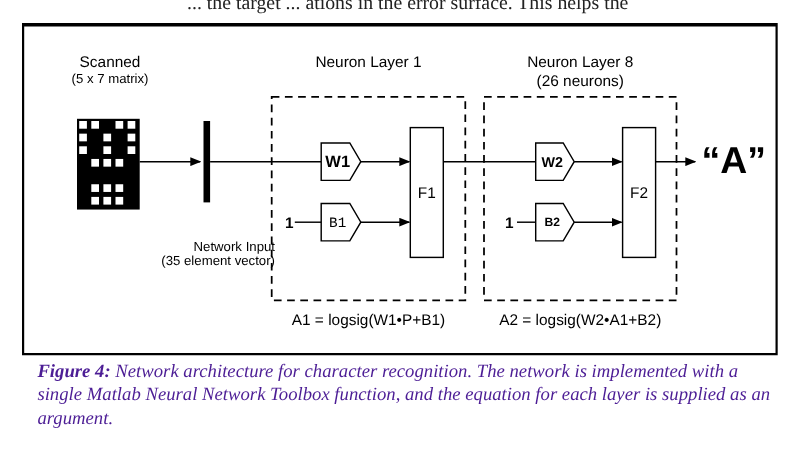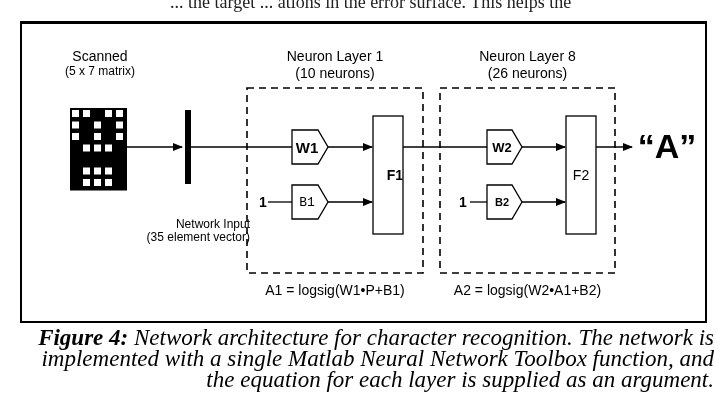--- a/index.html
+++ b/index.html
@@ -2,21 +2,21 @@
 <html><head>
 <meta charset="utf-8">
 <style>
   html, body { margin:0; padding:0; background:#fff; }
   body { width:720px; height:413px; position:relative; overflow:hidden; font-family:"Liberation Sans", sans-serif; color:#000; }
   .top-text { position:absolute; left:170px; top:-8px; font-family:"Liberation Serif", serif; font-size:18px; color:#222; white-space:nowrap; }
   .frame { position:absolute; left:20px; top:21px; width:687px; height:302px; border:2px solid #000; border-top-width:3px; box-sizing:border-box; }
   svg { position:absolute; left:0; top:0; }
   .lbl { position:absolute; text-align:center; font-size:14px; line-height:17px; white-space:nowrap; }
   .small { font-size:12px; line-height:13px; }
-  .caption { position:absolute; left:34px; top:327px; width:680px; font-family:"Liberation Serif", serif; font-style:italic; font-size:23px; line-height:21px; color:#000000;text-align:right; }
+  .caption { position:absolute; left:34px; top:327px; width:680px; font-family:"Liberation Serif", serif; font-style:italic; font-size:17px; line-height:21px; color:#4c1d95; }
   .caption b { font-weight:bold; }
 </style>
 </head>
 <body>
 
 <div class="top-text">... the target ... ations in the error surface. This helps the</div>
 <div class="frame"></div>
 
 <svg width="720" height="413">
   <defs>
@@ -75,26 +75,25 @@
   <div>Scanned</div>
   <div class="small" style="font-size:12px">(5 x 7 matrix)</div>
 </div>
 <div class="lbl small" style="left:138px; top:218px; width:112px; text-align:right;">
   <div>Network Input</div>
   <div>(35 element vector)</div>
 </div>
 
 <div class="lbl" style="left:247px; top:48px; width:176px;">
   <div>Neuron Layer 1</div>
-  <div>(10 neurons)</div>
 </div>
 <div class="lbl" style="left:292px; top:139px; width:30px; font-weight:bold; font-size:15px;">W1</div>
 <div class="lbl" style="left:292px; top:194px; width:30px; font-size:13px;font-family:Liberation Mono, monospace;">B1</div>
 <div class="lbl" style="left:258px; top:194px; width:10px; font-weight:bold;">1</div>
-<div class="lbl" style="left:373px; top:167px; width:30px; font-weight:bold;text-align:right;">F1</div>
+<div class="lbl" style="left:373px; top:167px; width:30px; font-weight:normal;">F1</div>
 <div class="lbl" style="left:247px; top:282px; width:176px;">A1 = logsig(W1•P+B1)</div>
 
 <div class="lbl" style="left:440px; top:48px; width:175px;">
   <div>Neuron Layer 8</div>
   <div>(26 neurons)</div>
 </div>
 <div class="lbl" style="left:487px; top:139px; width:30px; font-weight:bold; font-size:13px;">W2</div>
 <div class="lbl" style="left:487px; top:194px; width:30px; font-weight:bold; font-size:11px;">B2</div>
 <div class="lbl" style="left:458px; top:194px; width:10px; font-weight:bold;">1</div>
 <div class="lbl" style="left:566px; top:167px; width:30px;">F2</div>

